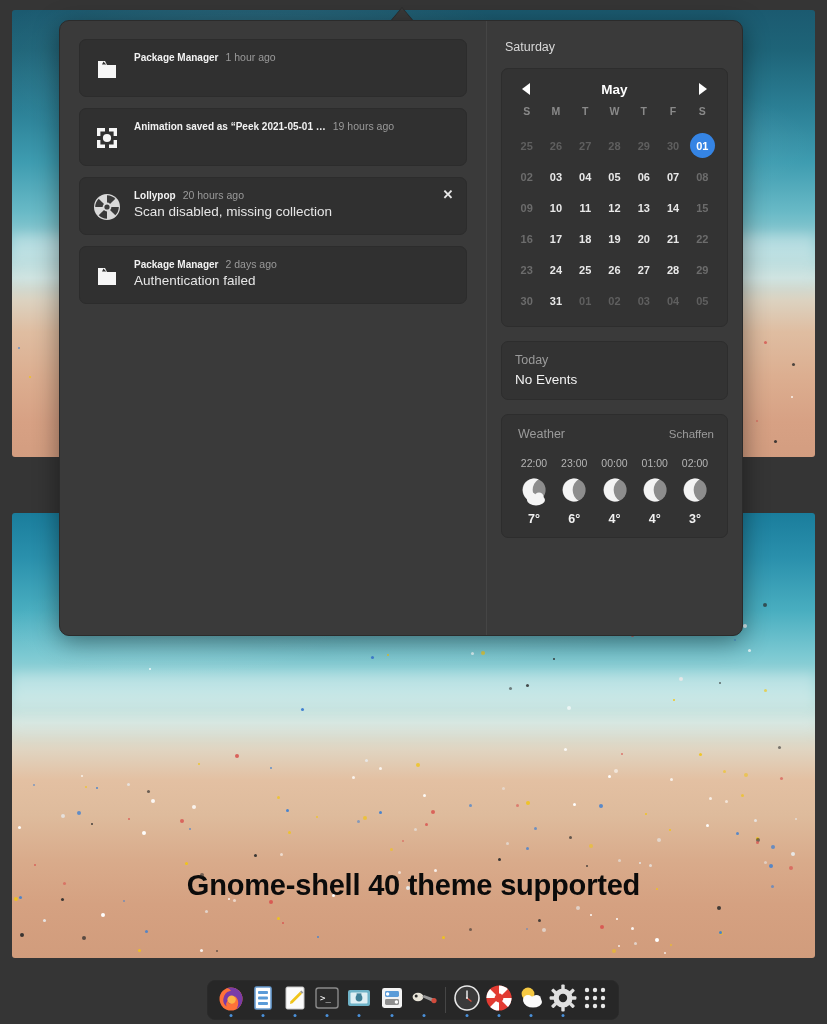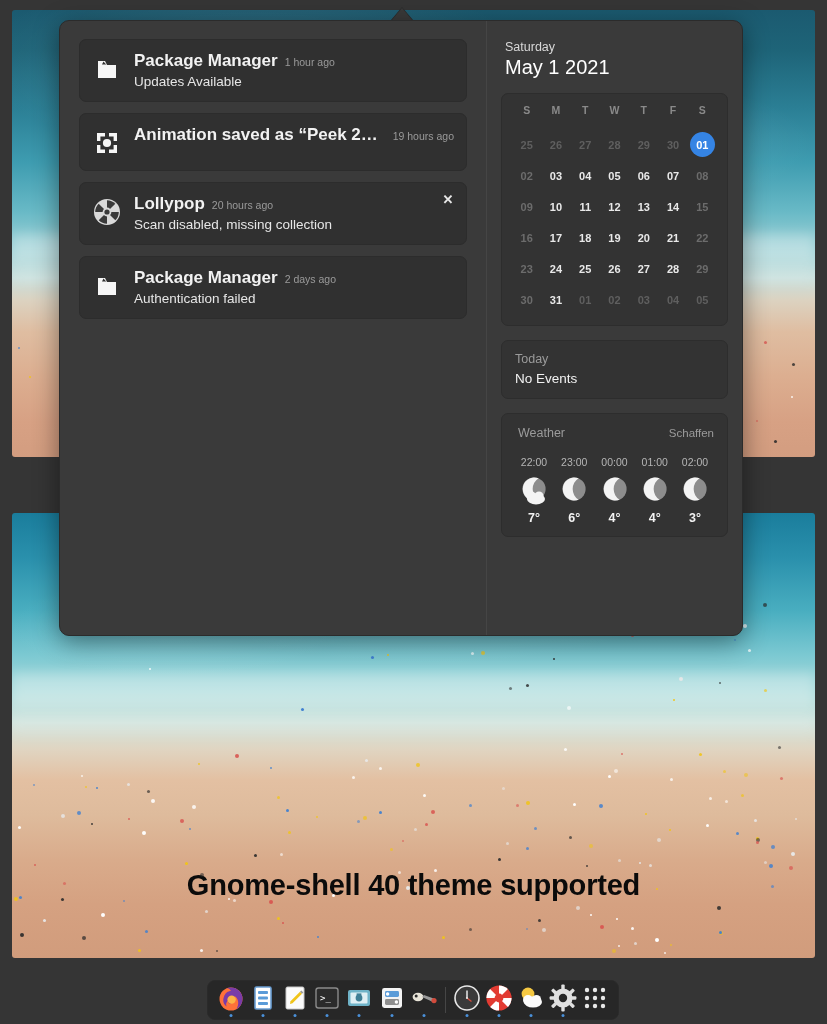--- a/index.html
+++ b/index.html
@@ -140,21 +140,21 @@
     flex: 0 0 30px;
     margin-top: 3px;
     display: flex; align-items: center; justify-content: center;
   }
   .notif-body { flex: 1; min-width: 0; }
   .notif-head {
     display: flex; align-items: baseline; gap: 7px;
     white-space: nowrap; overflow: hidden;
   }
   .notif-title {
-    font-size: 17px; font-weight: bold; color: #f2f2f2;
+    font-size: 10px; font-weight: bold; color: #f2f2f2;
     overflow: hidden; text-overflow: ellipsis;
   }
   .notif-time { font-size: 10.5px; color: #9a9a9a; flex: none; }
   .notif-sub {
     margin-top: 3px;
     font-size: 13.5px; color: #e6e6e6;
     white-space: nowrap; overflow: hidden; text-overflow: ellipsis;
   }
   .notif-close {
     position: absolute; right: 10px; top: 9px;
@@ -546,21 +546,20 @@
               <path d="M4 9 L4 22 L22 22 L22 9 Z" fill="#f6f6f6"></path>
               <path d="M4 9 L4 5 L11 5 L13 9 Z" fill="#f6f6f6"></path>
               <path d="M9.5 5.5 L8 8.6 L12.2 8.6 Z" fill="#303030"></path>
             </svg>
           </div>
           <div class="notif-body">
             <div class="notif-head">
               <span class="notif-title">Package Manager</span>
               <span class="notif-time">1 hour ago</span>
             </div>
-            <div class="notif-sub">Updates Available</div>
           </div>
         </div>
 
         <div class="notif">
           <div class="notif-icon">
             <svg width="26" height="26" viewBox="0 0 26 26">
               <g fill="#f6f6f6">
                 <path d="M3 3 H11 V6.4 H6.4 V11 H3 Z"></path>
                 <path d="M23 3 H15 V6.4 H19.6 V11 H23 Z"></path>
                 <path d="M3 23 H11 V19.6 H6.4 V15 H3 Z"></path>
@@ -623,23 +622,35 @@
 
       </div>
 
     </div>
 
     <div class="col-divider"></div>
 
     <div class="col-right">
 
       <div class="date-weekday">Saturday</div>
-      <div class="date-full">May 1 2021</div>
 
       <div class="card">
+        <div class="cal-header">
+          <div class="cal-nav">
+            <svg width="9" height="12" viewBox="0 0 9 12">
+                <path d="M8 0 L8 12 L0 6 Z" fill="#ffffff"></path>
+              </svg>
+          </div>
+          <div class="cal-month">May</div>
+          <div class="cal-nav">
+            <svg width="9" height="12" viewBox="0 0 9 12">
+                <path d="M1 0 L1 12 L9 6 Z" fill="#ffffff"></path>
+              </svg>
+          </div>
+        </div>
         <div class="cal-grid" id="cal-grid">
             <div class="cal-dow">S</div>
             <div class="cal-dow">M</div>
             <div class="cal-dow">T</div>
             <div class="cal-dow">W</div>
             <div class="cal-dow">T</div>
             <div class="cal-dow">F</div>
             <div class="cal-dow">S</div>
             <div class="cal-cell other">
               <span class="pill">25</span>

